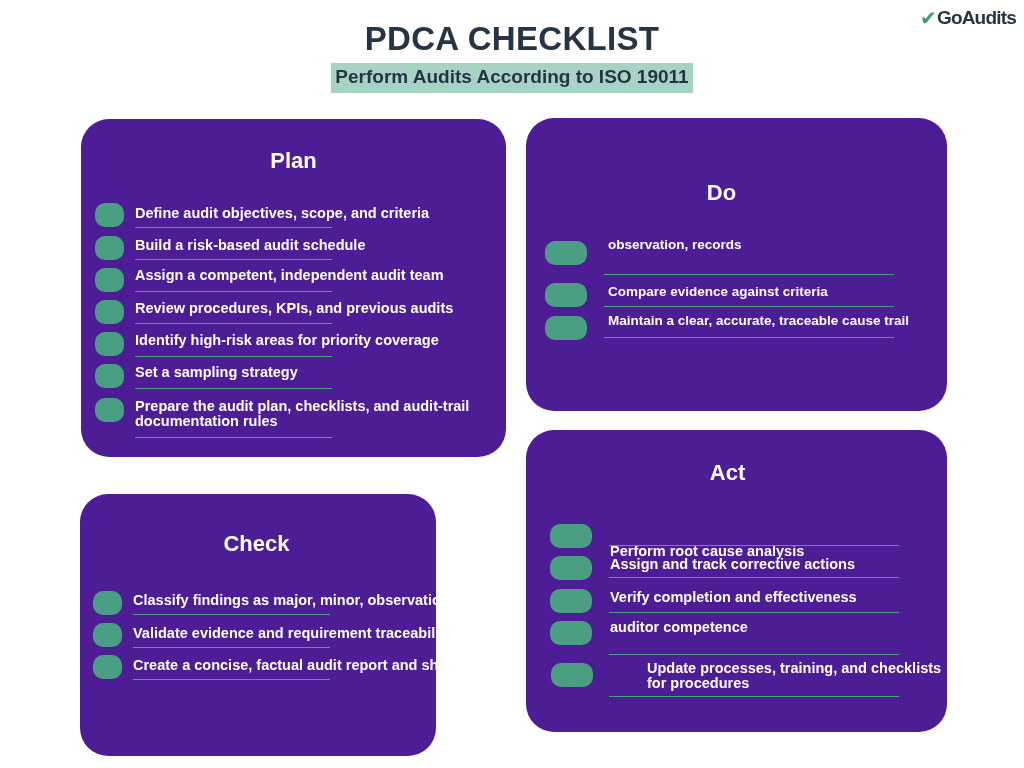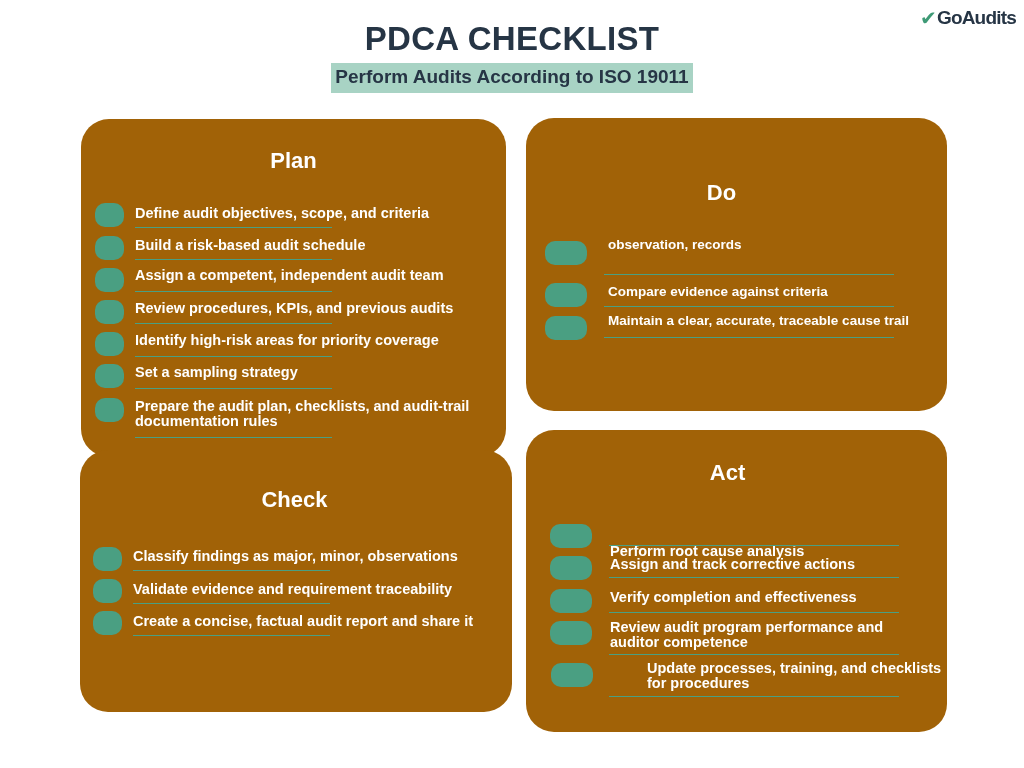--- a/index.html
+++ b/index.html
@@ -14,21 +14,21 @@
     .subtitle-wrap { position: absolute; top: 63px; left: 0; width: 1024px; text-align: center; }
     .subtitle {
       display: inline-block; background: #a8d3c4; color: #263545; font-weight: 700;
       font-size: 19px; padding: 2px 4px 4px 4px; line-height: 24px;
     }
     .logo {
       position: absolute; top: 6px; right: 8px; font-size: 19px; font-weight: 700; color: #263545;
       letter-spacing: -0.8px; display: flex; align-items: center;
     }
     .logo .check { color: #3e9a76; margin-right: 1px; font-size: 20px; }
-    .panel { position: absolute; background: #a16207; color: #fff; border-radius: 28px; }
+    .panel { position: absolute; background: #4c1d95; color: #fff; border-radius: 28px; }
     .panel-title {
       position: absolute; left: 0; right: 0; text-align: center; font-weight: 700; font-size: 22px; color: #ffffff;
     }
     .item { position: absolute; left: 0; right: 0; }
     .pill { position: absolute; background: #4a9f82; border-radius: 10px; }
     .item-text {
       position: absolute; font-weight: 700; color: #ffffff; font-size: 14.5px; line-height: 15px;
       white-space: nowrap;
     }
     .item-line { position: absolute; height: 1px; background: #4a9f82; }
@@ -104,21 +104,21 @@
     <div class="item-text" style="left:82px; top:2px;"><span>Compare evidence against criteria</span></div>
     <div class="item-line" style="left:78px; top:23px; width:290px;"></div>
   </div>
   <div class="item" style="top:198px;">
     <div class="pill" style="left:19px; top:0; width:42px; height:24px;"></div>
     <div class="item-text" style="left:82px; top:-2px;"><span>Maintain a clear, accurate, traceable cause trail</span></div>
     <div class="item-line" style="left:78px; top:21px; width:290px;"></div>
   </div>
 </div>
 
-<div class="panel check" style="left:80px; top:450px; width:424px; height:262px;padding-left:8px;">
+<div class="panel check" style="left:80px; top:494px; width:356px; height:262px;">
   <div class="panel-title" style="top:37px; left:-3px;">Check</div>
 
   <div class="item" style="top:97px;">
     <div class="pill" style="left:13px; top:0; width:29px; height:24px;"></div>
     <div class="item-text" style="left:53px; top:2px;"><span>Classify findings as major, minor, observations</span></div>
     <div class="item-line" style="left:53px; top:23px; width:197px;"></div>
   </div>
   <div class="item" style="top:129px;">
     <div class="pill" style="left:13px; top:0; width:29px; height:24px;"></div>
     <div class="item-text" style="left:53px; top:3px;"><span>Validate evidence and requirement traceability</span></div>
@@ -145,21 +145,20 @@
     <div class="item-line" style="left:83px; top:21px; width:290px;"></div>
   </div>
   <div class="item" style="top:159px;">
     <div class="pill" style="left:24px; top:0; width:42px; height:24px;"></div>
     <div class="item-text" style="left:84px; top:1px;"><span>Verify completion and effectiveness</span></div>
     <div class="item-line" style="left:83px; top:23px; width:290px;"></div>
   </div>
   <div class="item" style="top:191px;">
     <div class="pill" style="left:24px; top:0; width:42px; height:24px;"></div>
     <div class="item-text" style="left:84px; top:-1px;">
-      <div>Review audit program performance and</div>
       <div>auditor competence</div>
     </div>
     <div class="item-line" style="left:83px; top:33px; width:290px;"></div>
   </div>
   <div class="item" style="top:233px;">
     <div class="pill" style="left:25px; top:0; width:42px; height:24px;"></div>
     <div class="item-text" style="left:84px; top:-2px;margin-left:37px;">
       <div>Update processes, training, and checklists</div>
       <div>for procedures</div>
     </div>

